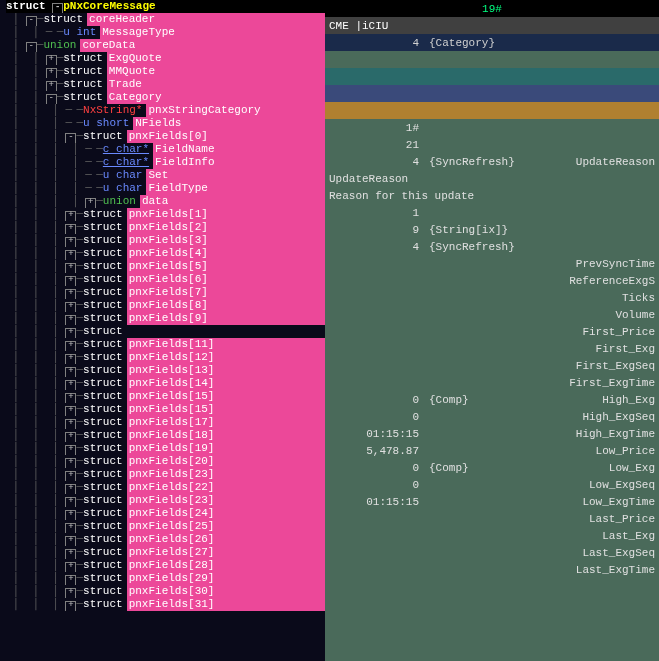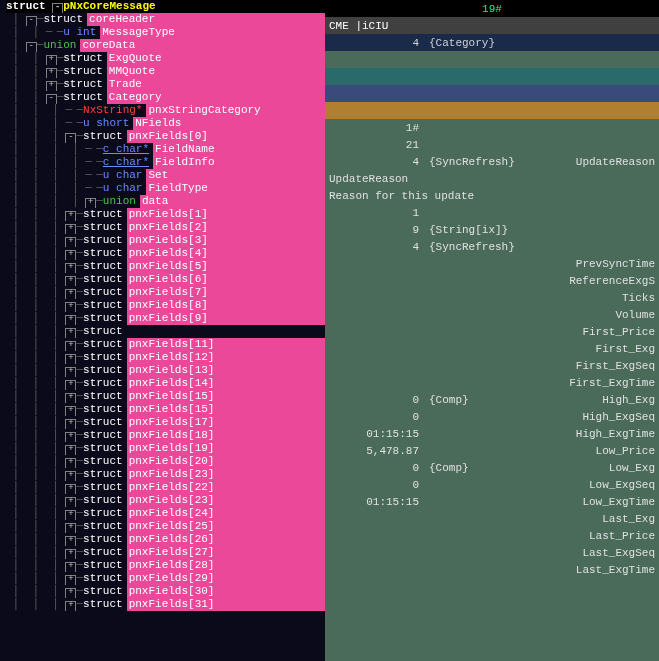--- a/index.html
+++ b/index.html
@@ -531,26 +531,26 @@
         <span class="r-end">Low_ExgSeq</span>
       </div>
       <div class="r-cell r-green">
         <span class="r-num">01:15:15</span>
         <span class="r-tag"></span>
         <span class="r-end">Low_ExgTime</span>
       </div>
       <div class="r-cell r-green">
         <span class="r-num"></span>
         <span class="r-tag"></span>
+        <span class="r-end">Last_Price</span>
+      </div>
+      <div class="r-cell r-green">
+        <span class="r-num"></span>
+        <span class="r-tag"></span>
         <span class="r-end">Last_Exg</span>
-      </div>
-      <div class="r-cell r-green">
-        <span class="r-num"></span>
-        <span class="r-tag"></span>
-        <span class="r-end">Last_Price</span>
       </div>
       <div class="r-cell r-green">
         <span class="r-num"></span>
         <span class="r-tag"></span>
         <span class="r-end">Last_ExgSeq</span>
       </div>
       <div class="r-cell r-green">
         <span class="r-num"></span>
         <span class="r-tag"></span>
         <span class="r-end">Last_ExgTime</span>

